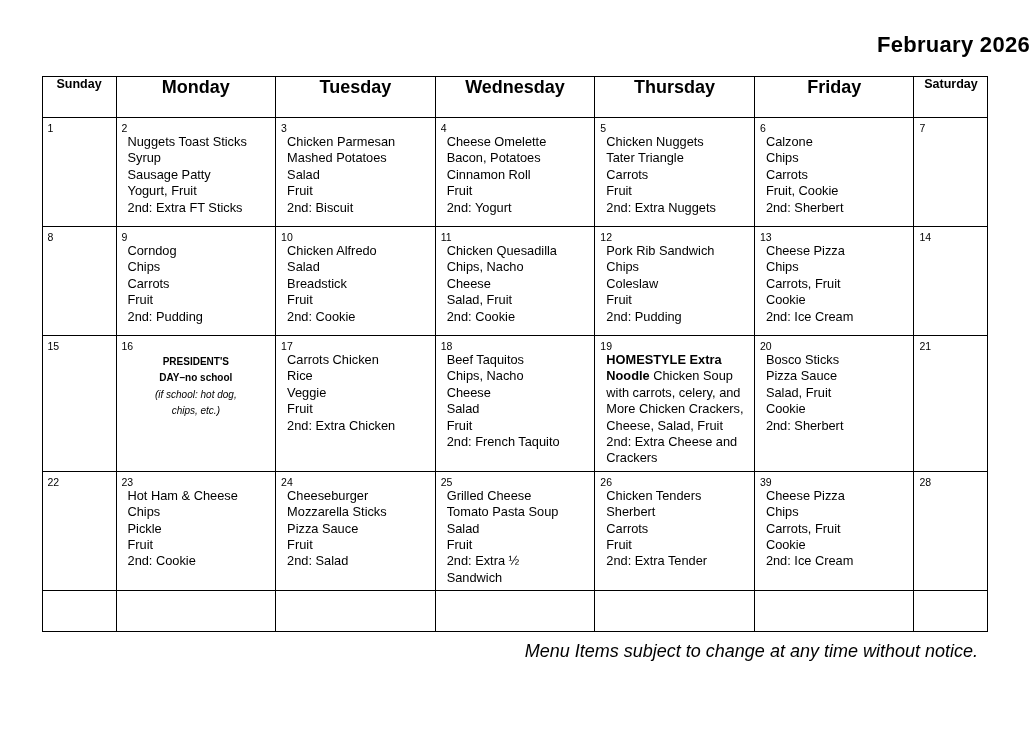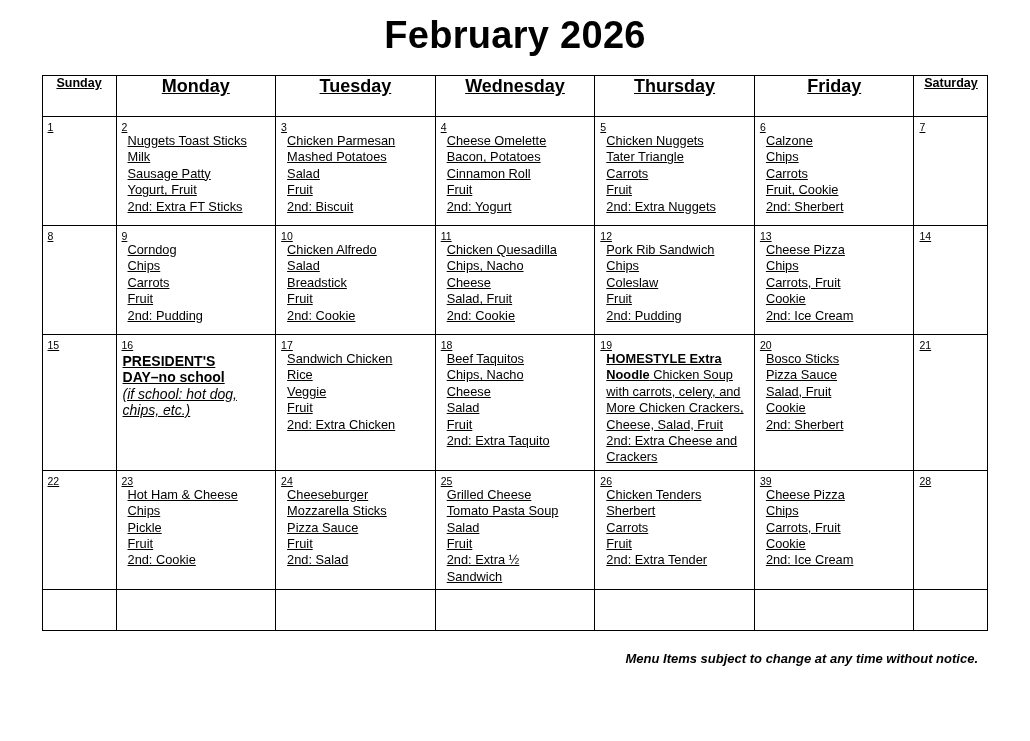--- a/index.html
+++ b/index.html
@@ -14,34 +14,33 @@
     color: #000000;
     overflow: hidden;
   }
   .page {
     position: relative;
     width: 1030px;
     height: 741px;
     box-sizing: border-box;
   }
   .title {
-    text-align: center;
-    font-size: 38px;
+    text-align: right;
+    font-size: 22px;
     font-weight: bold;
     letter-spacing: 0.3px;
-    margin-top: 14px;
+    margin-top: 32px;
     margin-bottom: 18px;
     font-family: "Liberation Sans", sans-serif;
   }
   table.calendar {
     border-collapse: collapse;
     margin: 8px auto;
     width: 946px;
     table-layout: fixed;
-    text-decoration: underline;
   }
   table.calendar td, table.calendar th {
     border: 1px solid #000000;
     vertical-align: top;
     padding: 0;
   }
   thead th {
     height: 40px;
     text-align: center;
     vertical-align: middle;
@@ -67,22 +66,22 @@
     padding: 4px 0 0 5px;
   }
   .items {
     padding: 0 6px 4px 11px;
     font-size: 12.8px;
     line-height: 16.4px;
   }
   .items .line { white-space: normal; }
   .b { font-weight: bold; text-align: right; }
   .holiday {
-    text-align: left;
-    font-size: 14px;
+    text-align: center;
+    font-size: 10px;
     line-height: 16.4px;
     padding: 2px 6px 4px 6px;
   }
   .holiday .h1 { font-weight: bold; }
   .holiday .h2 { font-style: italic; }
 
   .footer {
     width: 946px;
     margin: 6px auto 0 auto;
     position: relative;
@@ -90,23 +89,23 @@
   }
   .footer-left {
     position: absolute;
     left: 55px;
     top: 0;
     font-size: 15px;
   }
   .footer-right {
     position: absolute;
     right: 10px;
-    top: 12px;
-    font-size: 13px;
-    font-weight: bold;
+    top: 1px;
+    font-size: 18px;
+    font-weight: normal;
     font-style: italic;
   }
 </style>
 </head>
 <body>
 
 <div class="page">
 
   <div class="title">February 2026</div>
 
@@ -133,21 +132,21 @@
     </thead>
     <tbody>
         <tr>
           <td class="day weekend-cell">
             <div class="daynum">1</div>
           </td>
           <td class="day">
             <div class="daynum">2</div>
             <div class="items">
               <div class="line">Nuggets Toast Sticks</div>
-              <div class="line">Milk</div>
+              <div class="line">Syrup</div>
               <div class="line">Sausage Patty</div>
               <div class="line">Yogurt, Fruit</div>
               <div class="line">2nd: Extra FT Sticks</div>
             </div>
           </td>
           <td class="day">
             <div class="daynum">3</div>
             <div class="items">
               <div class="line">Chicken Parmesan</div>
               <div class="line">Mashed Potatoes</div>
@@ -257,36 +256,36 @@
             <div class="holiday">
               <div class="h1">PRESIDENT'S</div>
               <div class="h1">DAY–no school</div>
               <div class="h2">(if school: hot dog,</div>
               <div class="h2">chips, etc.)</div>
             </div>
           </td>
           <td class="day">
             <div class="daynum">17</div>
             <div class="items">
-              <div class="line">Sandwich Chicken</div>
+              <div class="line">Carrots Chicken</div>
               <div class="line">Rice</div>
               <div class="line">Veggie</div>
               <div class="line">Fruit</div>
               <div class="line">2nd: Extra Chicken</div>
             </div>
           </td>
           <td class="day">
             <div class="daynum">18</div>
             <div class="items">
               <div class="line">Beef Taquitos</div>
               <div class="line">Chips, Nacho</div>
               <div class="line">Cheese</div>
               <div class="line">Salad</div>
               <div class="line">Fruit</div>
-              <div class="line">2nd: Extra Taquito</div>
+              <div class="line">2nd: French Taquito</div>
             </div>
           </td>
           <td class="day">
             <div class="daynum">19</div>
             <div class="items">
               <div class="line"><span class="b">HOMESTYLE Extra Noodle</span><span> Chicken Soup with carrots, celery, and More Chicken Crackers, Cheese, Salad, Fruit</span></div>
               <div class="line">2nd: Extra Cheese and Crackers</div>
             </div>
           </td>
           <td class="day">

